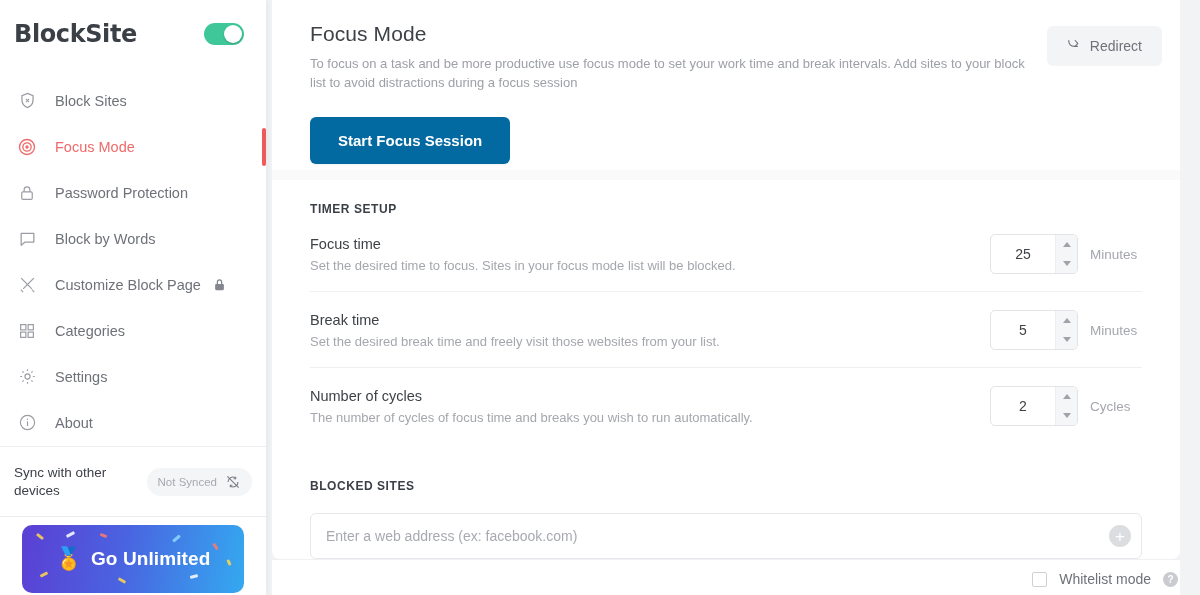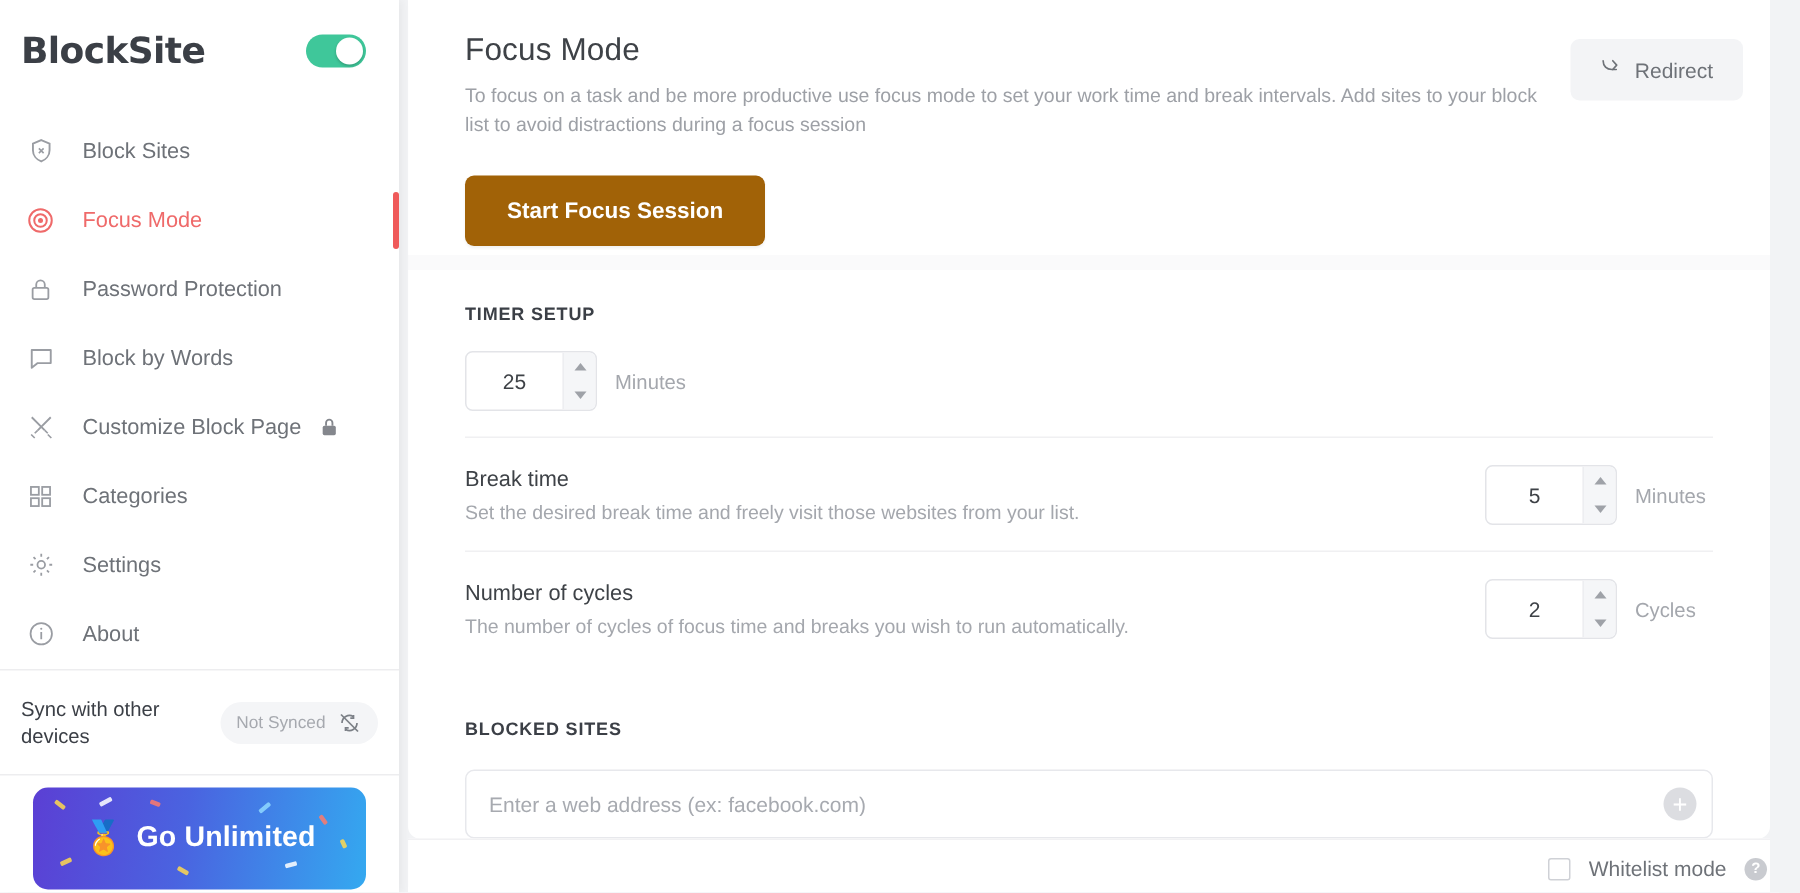--- a/index.html
+++ b/index.html
@@ -127,21 +127,21 @@
   .redirect-btn {
     position: absolute; right: 18px; top: 26px;
     display: flex; align-items: center; gap: 9px;
     background: #f3f4f6; border-radius: 6px;
     padding: 11px 20px; cursor: pointer;
   }
   .redirect-btn .rtxt { font-size: 14px; color: #6e7278; }
   .start-btn {
     margin-top: 24px;
     display: inline-flex; align-items: center; justify-content: center;
-    background: #a16207; color: #fff;
+    background: #0369a1; color: #fff;
     font-size: 15px; font-weight: 700;
     padding: 15px 28px; border-radius: 6px; cursor: pointer;
     box-shadow: 0 1px 2px rgba(0,0,0,.06);
   }
 
   .section-divider { height: 10px; background: #fafafb; }
 
   .section { padding: 0 38px; }
   .section-title {
     font-size: 12px; font-weight: 700; color: #3b3f46;
@@ -384,20 +384,24 @@
 
         <div class="start-btn">Start Focus Session</div>
       </div>
 
       <div class="section-divider"></div>
 
       <div class="section">
         <div class="section-title">TIMER SETUP</div>
 
         <div class="row">
+          <div class="row-text">
+            <div class="row-title">Focus time</div>
+            <div class="row-desc">Set the desired time to focus. Sites in your focus mode list will be blocked.</div>
+          </div>
           <div class="stepper-group">
             <div class="stepper">
               <div class="val">25</div>
               <div class="spin">
                 <div class="ar up">
                     <span class="tri"></span>
                   </div>
                 <div class="ar dn">
                     <span class="tri"></span>
                   </div>

